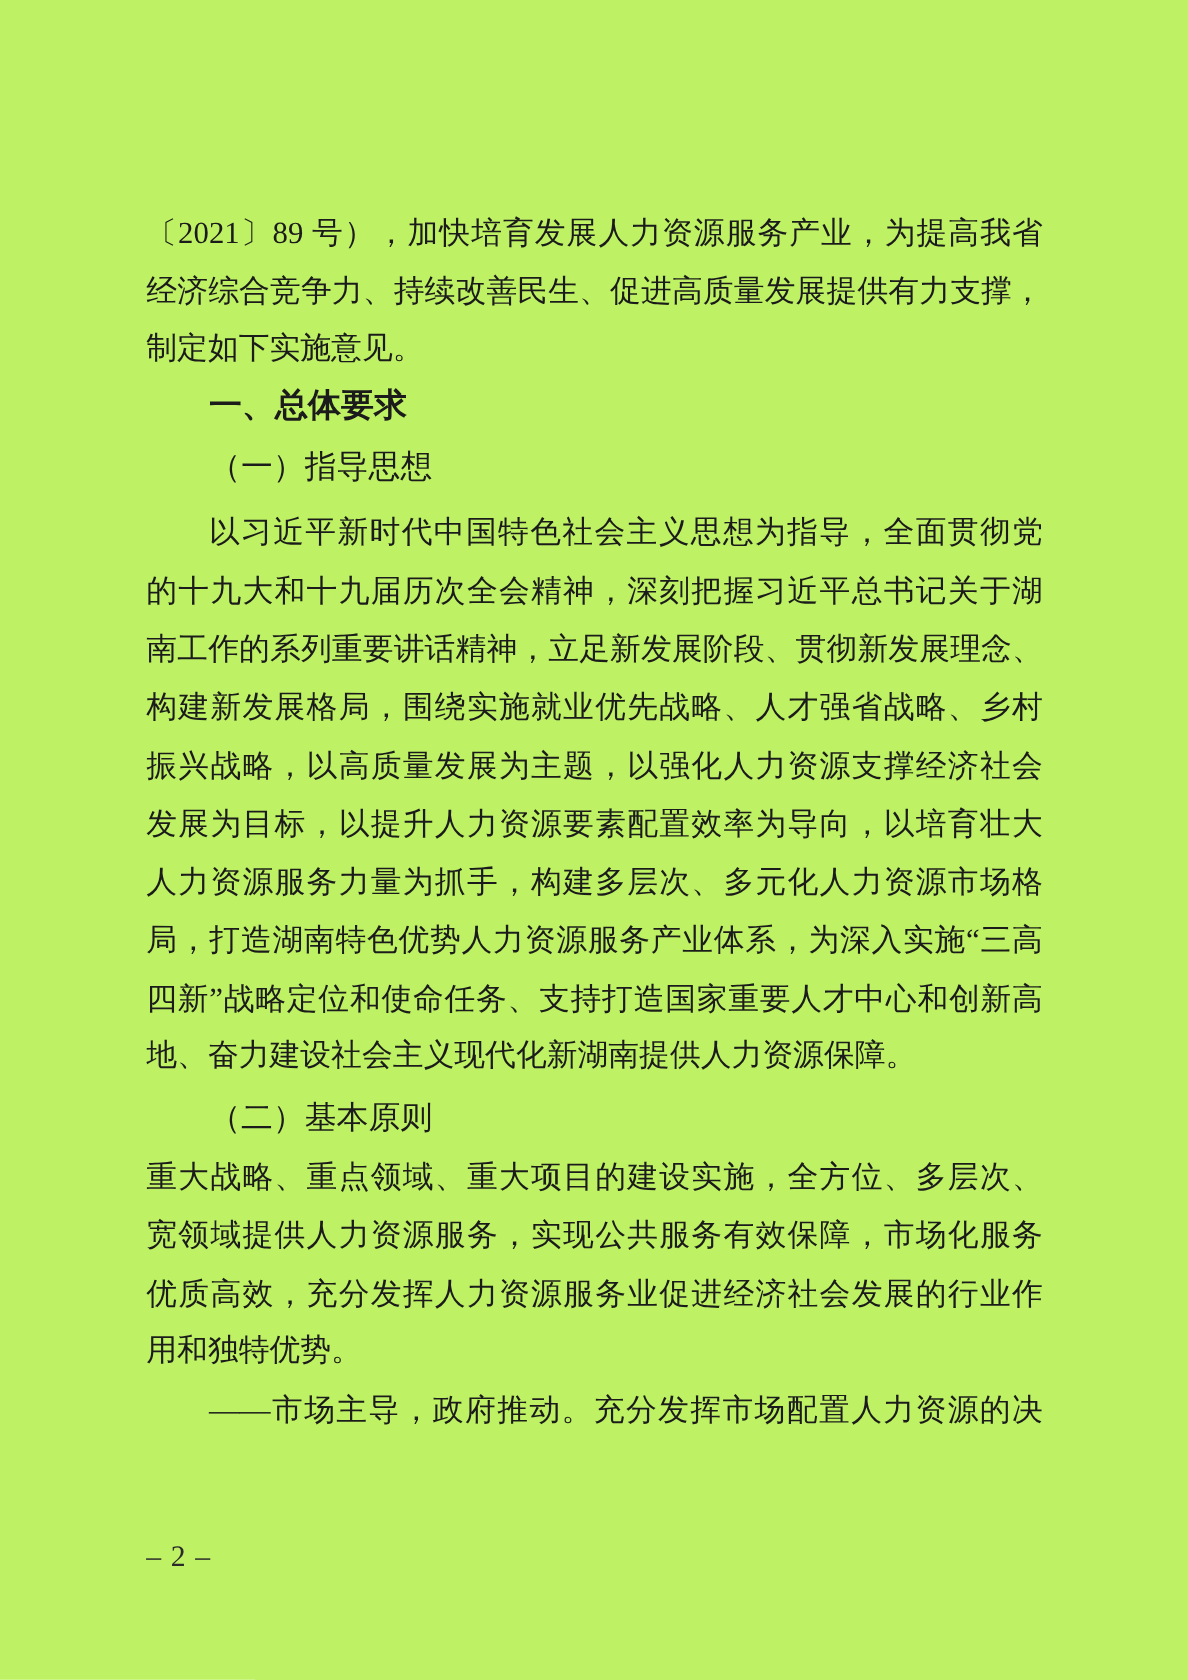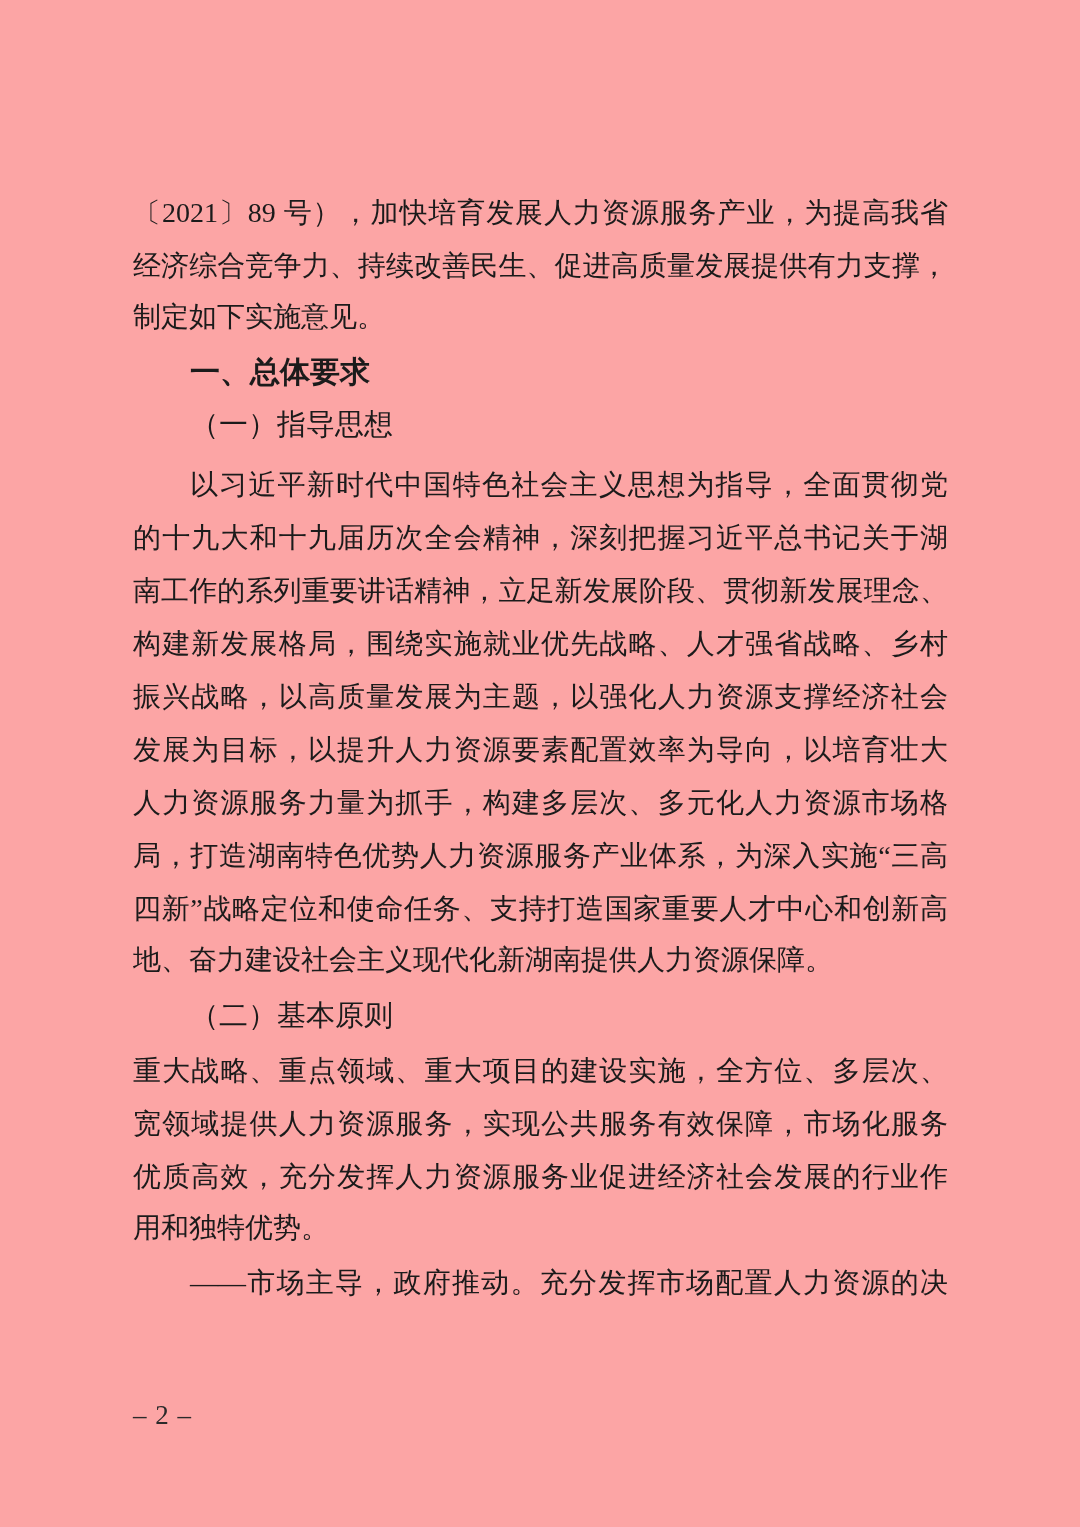--- a/index.html
+++ b/index.html
@@ -4,42 +4,42 @@
 <style>
   html, body { margin: 0; padding: 0; }
   body {
     width: 1080px; height: 1527px;
     background: #ffffff;
     font-family: "Liberation Serif", "DejaVu Serif", serif;
   }
   .page {
     position: relative;
     width: 1080px; height: 1527px;
-    background: #fca5a5;
+    background: #bef264;
     overflow: hidden;
     color: #1b1b1b;
   }
   .text-block {
     position: absolute;
     left: 133px; top: 186px;
     width: 815px;
   }
   .line {
     height: 53px;
     line-height: 53px;
     font-size: 28px;
     text-align: justify;
     text-align-last: justify;
     overflow: hidden;
     white-space: nowrap;
   }
   .last { text-align: left; text-align-last: left; font-family: Liberation Mono, monospace; }
   .ind { text-indent: 57px; }
   .h1 {
-    font-family: Liberation Sans, sans-serif;
+    font-family: Liberation Mono, monospace;
     font-weight: 700;
     font-size: 30px;
     text-align: center;
   }
   .h2 { font-size: 29px; }
   .lead { font-weight: 500; }
   .mt2 { margin-top: 2px; }
   .mt3 { margin-top: 3px; }
   .mt5 { margin-top: 5px; }
   .page-number {

